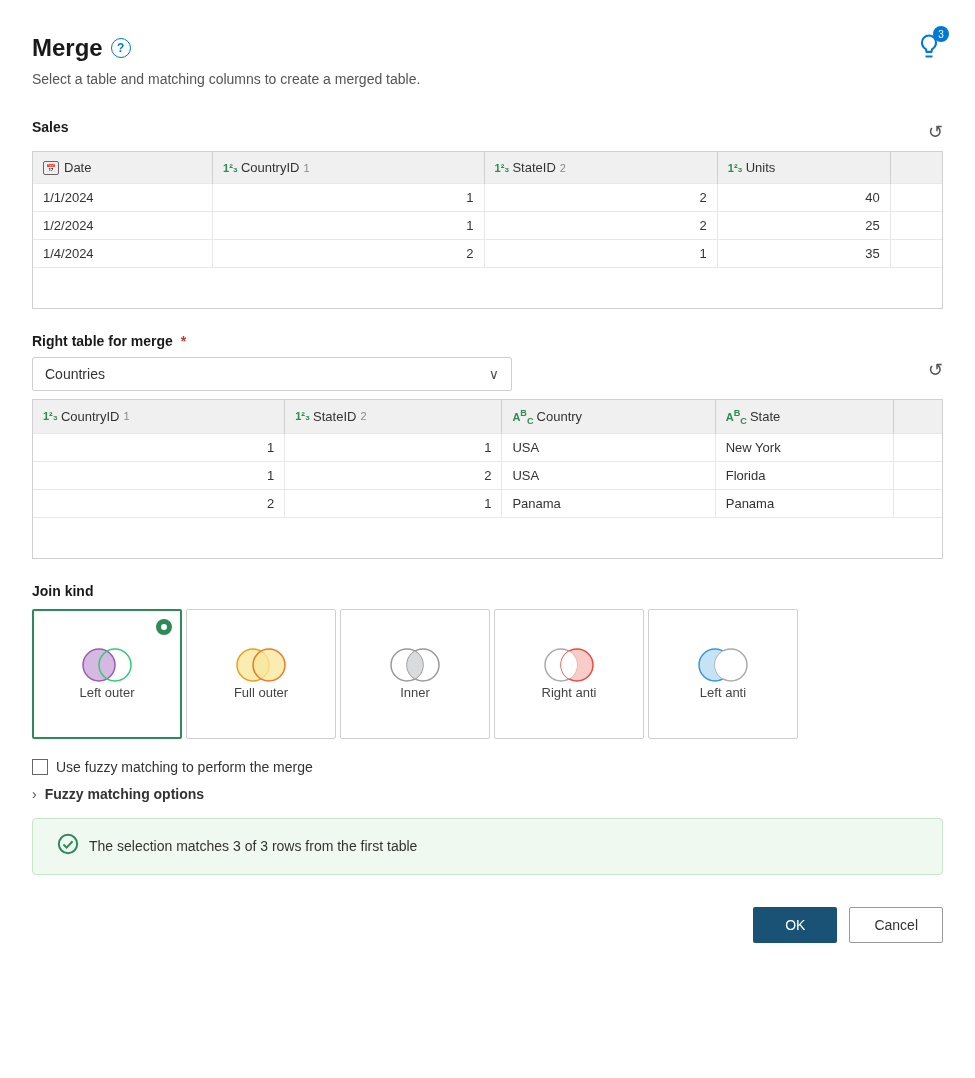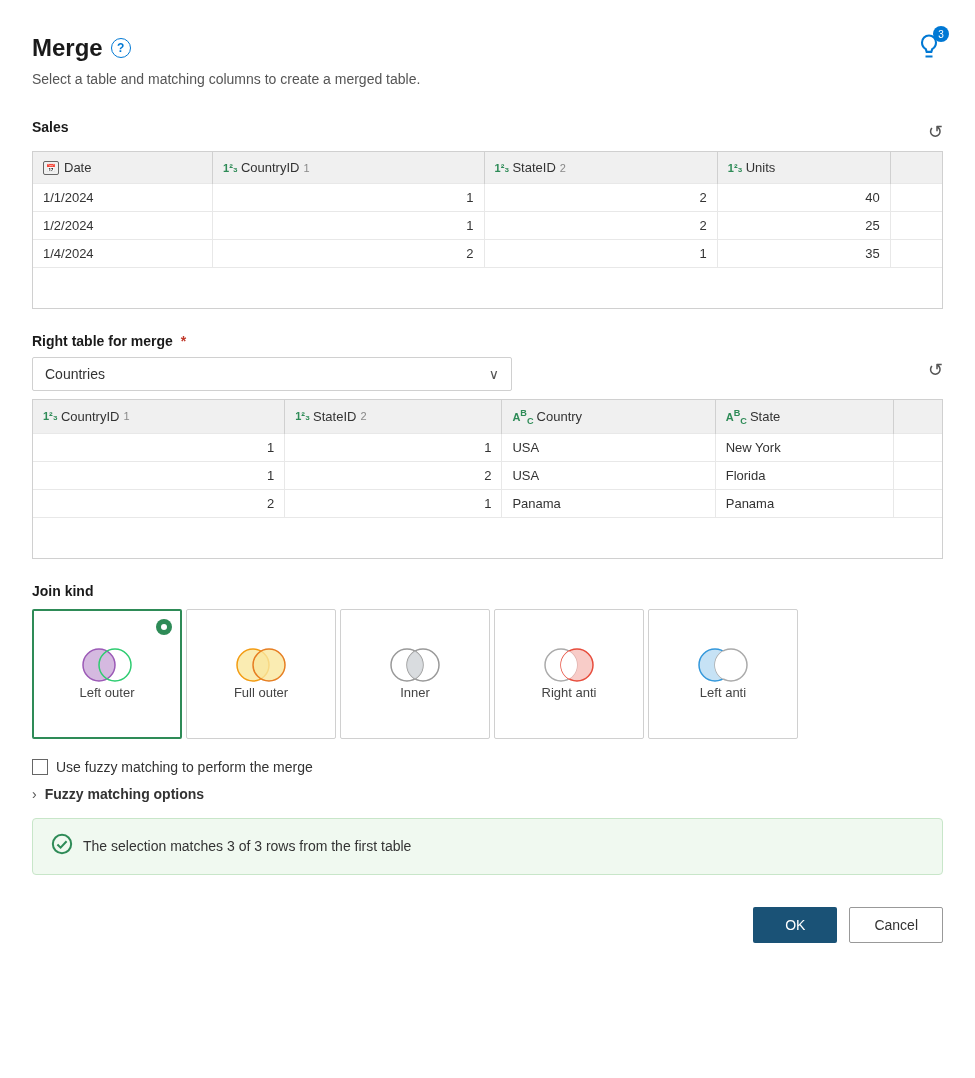--- a/index.html
+++ b/index.html
@@ -231,21 +231,21 @@
     }
     .fuzzy-options-label {
       font-weight: 600;
       font-size: 14px;
     }
 
     .status-bar {
       background: #f0f9f0;
       border: 1px solid #c8e6c9;
       border-radius: 4px;
-      padding: 14px 18px;
+      padding: 14px 24px;
       display: flex;
       align-items: center;
       gap: 10px;
       margin-bottom: 32px;
     }
     .status-icon {
       color: #2e8b57;
       font-size: 20px;
     }
     .status-text {

